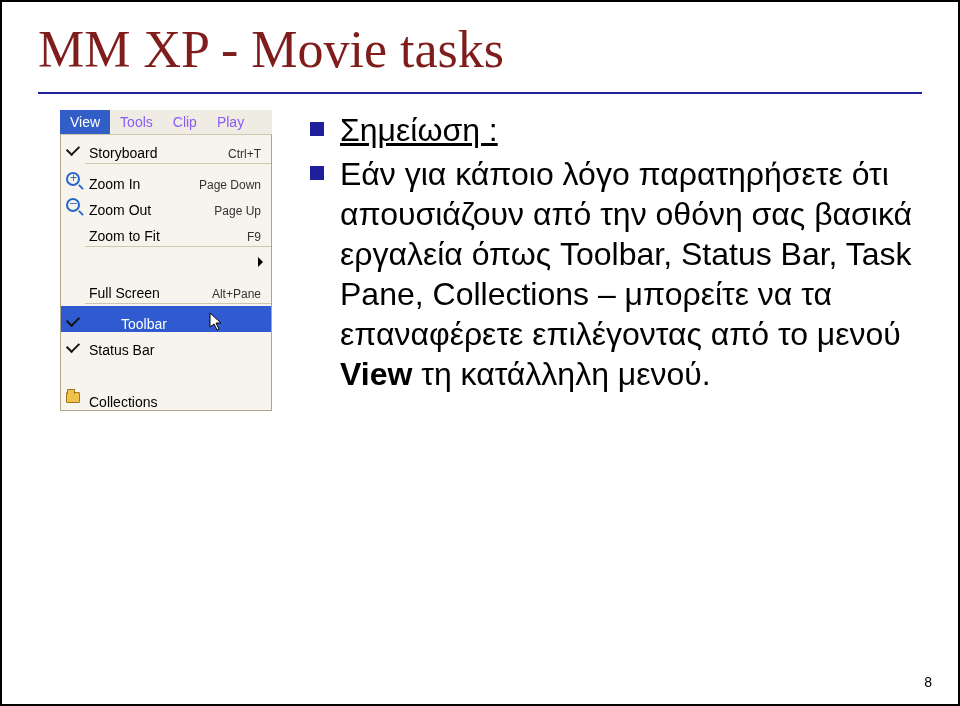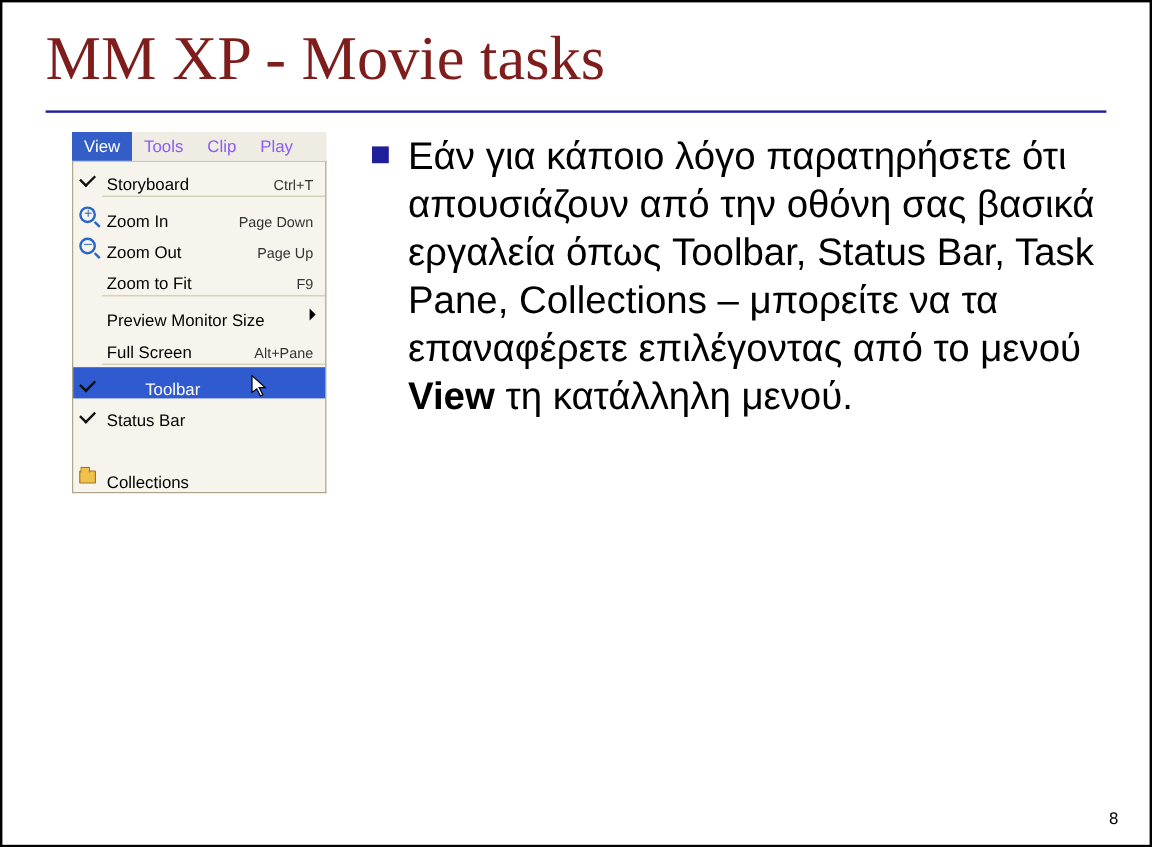--- a/index.html
+++ b/index.html
@@ -241,21 +241,20 @@
       <div class="item">
         <span class="gutter"></span>
         <span class="lbl">Zoom to Fit</span>
         <span class="short">F9</span>
       </div>
 
       <div class="sep"></div>
 
       <div class="item">
         <span class="gutter"></span>
-        <span class="lbl">Preview Monitor Size</span>
         <span class="submenu-arrow"></span>
       </div>
       <div class="item">
         <span class="gutter"></span>
         <span class="lbl">Full Screen</span>
         <span class="short">Alt+Pane</span>
       </div>
 
       <div class="sep"></div>
 
@@ -285,20 +284,24 @@
           </span>
         <span class="lbl">Collections</span>
       </div>
 
     </div>
   </div>
 
   <div class="body-col">
     <div class="bline">
       <div class="bullet-sq"></div>
+      <div><span class="note-label">Σημείωση :</span></div>
+    </div>
+    <div class="bline">
+      <div class="bullet-sq"></div>
       <div>
         <span>Εάν για κάποιο λόγο παρατηρήσετε ότι απουσιάζουν από την οθόνη σας βασικά εργαλεία όπως Toolbar, Status Bar, Task Pane, Collections – μπορείτε να τα επαναφέρετε επιλέγοντας από το μενού </span><span class="bold">View</span><span> τη κατάλληλη μενού.</span>
       </div>
     </div>
   </div>
 
   <div class="pageno">8</div>
 </div>
 
 </body></html>

